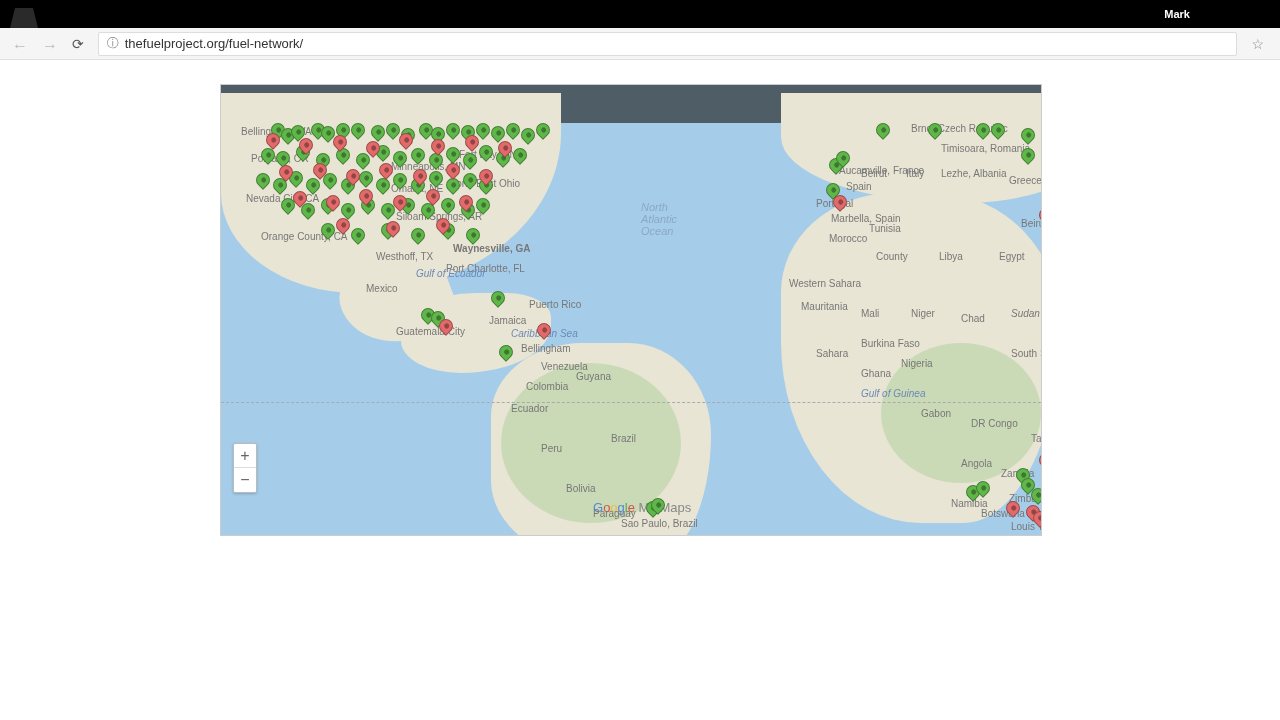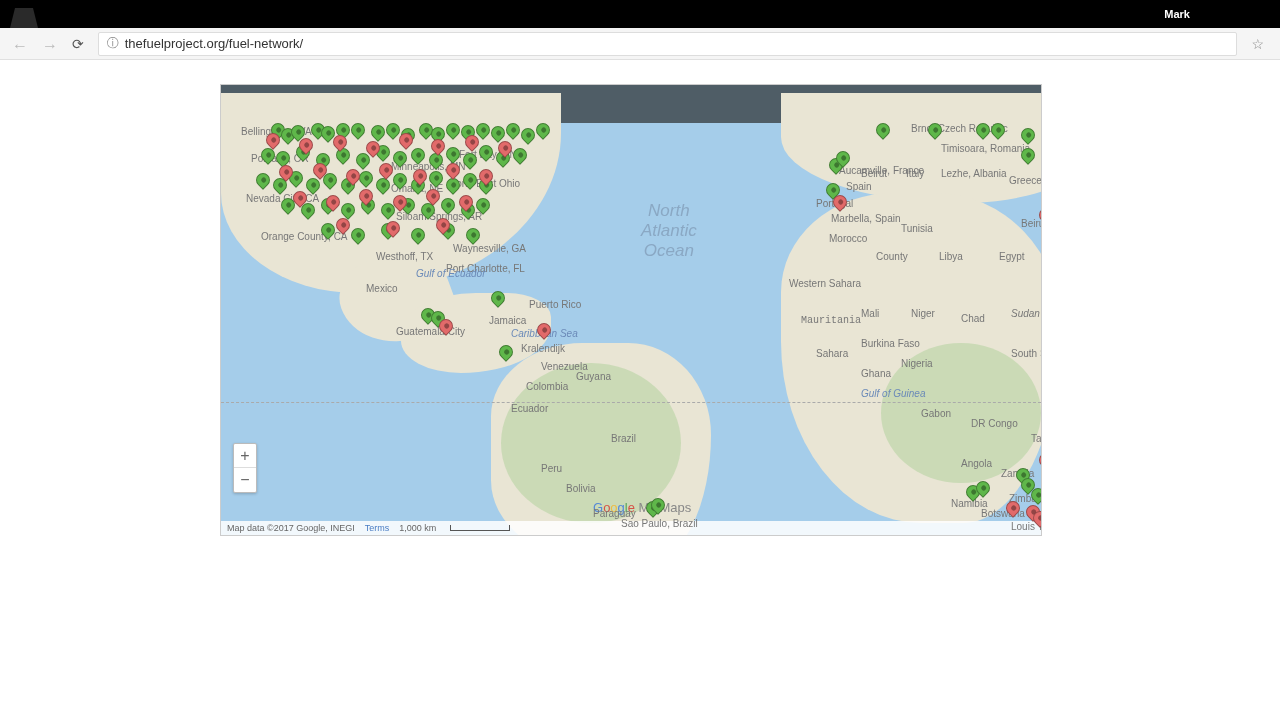--- a/index.html
+++ b/index.html
@@ -34,21 +34,21 @@
   .land.na { left: 0; top: -30px; width: 340px; height: 200px; border-radius: 0 0 60% 40% / 0 0 80% 50%; }
   .land.mex { left: 120px; top: 130px; width: 110px; height: 90px; border-radius: 40% 50% 30% 60%; transform: rotate(-20deg); }
   .land.ca { left: 180px; top: 170px; width: 150px; height: 80px; border-radius: 50% 30% 60% 40%; }
   .land.sa { left: 270px; top: 220px; width: 220px; height: 220px; border-radius: 50% 45% 35% 60% / 40% 50% 70% 45%; }
   .land.eu { left: 560px; top: -30px; width: 300px; height: 110px; border-radius: 0 0 40% 60%; }
   .land.af { left: 560px; top: 70px; width: 280px; height: 330px; border-radius: 40% 45% 35% 50% / 30% 40% 60% 55%; }
   .forest { position: absolute; background: #bdd6a9; border-radius: 50%; opacity: 0.7; }
   
   .map-lbl { position: absolute; font-size: 10px; color: #777; white-space: nowrap; }
   .map-lbl.blue { color: #6b8ab8; font-style: italic; }
-  .ocean-lbl { position: absolute; font-size: 17px; color: #8aa8c4; font-style: italic; text-align: center; }
+  .ocean-lbl { position: absolute; font-size: 11px; color: #8aa8c4; font-style: italic; }
   
   .pin { position: absolute; width: 14px; height: 14px; border-radius: 50% 50% 50% 0; transform: rotate(-45deg); border: 1px solid rgba(0,0,0,0.3); }
   .pin::after { content: ""; position: absolute; width: 5px; height: 5px; background: rgba(0,0,0,0.35); border-radius: 50%; top: 4px; left: 4px; }
   .pin.g { background: #5fb74a; }
   .pin.r { background: #e26a6a; }
   
   .equator { position: absolute; top: 279px; left: 0; right: 0; border-top: 1px dashed #aaa; }
   
   .zoom-ctrl { position: absolute; left: 12px; bottom: 42px; width: 24px; background: #fff; border: 1px solid #bbb; border-radius: 2px; box-shadow: 0 1px 3px rgba(0,0,0,0.2); }
   .zoom-btn { height: 24px; display: flex; align-items: center; justify-content: center; font-size: 16px; color: #666; cursor: pointer; }
@@ -114,72 +114,66 @@
         <div class="land af"></div>
       <div class="forest" style="left:280px;top:240px;width:180px;height:160px"></div>
       <div class="forest" style="left:660px;top:220px;width:160px;height:140px"></div>
       <div class="equator"></div>
       <div class="ocean-lbl" style="left:420px;top:78px">North<br>Atlantic<br>Ocean</div>
       <div class="gm-logo"><span class="g1">G</span><span class="g2">o</span><span class="g3">o</span><span class="g4">g</span><span class="g5">l</span><span class="g6">e</span> <span style="color:#888">My Maps</span></div>
       <div class="zoom-ctrl">
         <div class="zoom-btn">+</div>
         <div class="zoom-btn">−</div>
       </div>
-      <div class="map-footer">
-        <span>Map data ©2017 Google, INEGI</span>
-        <span class="terms">Terms</span>
-        <span>1,000 km</span>
-        <span class="scale-bar"></span>
-      </div>
     <div class="map-lbl" style="left: 20px; top: 3px;">Bellingham, WA</div>
         <div class="map-lbl" style="left: 30px; top: 30px;">Portland, OR</div>
         <div class="map-lbl" style="left: 170px; top: 38px;">Minneapolis, MN</div>
         <div class="map-lbl" style="left: 238px; top: 26px;">Fort Bay, ON</div>
         <div class="map-lbl" style="left: 25px; top: 70px;">Nevada City, CA</div>
         <div class="map-lbl" style="left: 170px; top: 60px;">Omaha, NE</div>
         <div class="map-lbl" style="left: 228px; top: 55px;">North East Ohio</div>
         <div class="map-lbl" style="left: 175px; top: 88px;">Siloam Springs, AR</div>
         <div class="map-lbl" style="left: 40px; top: 108px;">Orange County, CA</div>
         <div class="map-lbl" style="left: 155px; top: 128px;">Westhoff, TX</div>
-        <div class="map-lbl" style="left: 232px; top: 120px;">Waynesville, GA</div>
+        <div class="map-lbl" style="left: 232px; top: 120px; font-weight: bold;">Waynesville, GA</div>
         <div class="map-lbl" style="left: 225px; top: 140px;">Port Charlotte, FL</div>
         <div class="map-lbl" style="left: 145px; top: 160px;">Mexico</div>
         <div class="map-lbl blue" style="left: 195px; top: 145px;">Gulf of Ecuador</div>
         <div class="map-lbl" style="left: 175px; top: 203px;">Guatemala City</div>
         <div class="map-lbl" style="left: 268px; top: 192px;">Jamaica</div>
         <div class="map-lbl" style="left: 308px; top: 176px;">Puerto Rico</div>
         <div class="map-lbl blue" style="left: 290px; top: 205px;">Caribbean Sea</div>
-        <div class="map-lbl" style="left: 300px; top: 220px;">Kralendijk</div>
+        <div class="map-lbl" style="left: 300px; top: 220px;">Bellingham</div>
         <div class="map-lbl" style="left: 320px; top: 238px;">Venezuela</div>
         <div class="map-lbl" style="left: 305px; top: 258px;">Colombia</div>
         <div class="map-lbl" style="left: 355px; top: 248px;">Guyana</div>
         <div class="map-lbl" style="left: 290px; top: 280px;">Ecuador</div>
-        <div class="map-lbl" style="left: 320px; top: 340px;">Peru</div>
+        <div class="map-lbl" style="left: 320px; top: 320px;">Peru</div>
         <div class="map-lbl" style="left: 390px; top: 310px;">Brazil</div>
         <div class="map-lbl" style="left: 345px; top: 360px;">Bolivia</div>
         <div class="map-lbl" style="left: 372px; top: 385px;">Paraguay</div>
         <div class="map-lbl" style="left: 400px; top: 395px;">Sao Paulo, Brazil</div>
         <div class="map-lbl" style="left: 690px; top: 0px;">Brno, Czech Republic</div>
         <div class="map-lbl" style="left: 720px; top: 20px;">Timisoara, Romania</div>
         <div class="map-lbl" style="left: 640px; top: 45px;">Beirut</div>
         <div class="map-lbl" style="left: 685px; top: 45px;">Italy</div>
         <div class="map-lbl" style="left: 618px; top: 42px;">Aucamville, France</div>
         <div class="map-lbl" style="left: 625px; top: 58px;">Spain</div>
         <div class="map-lbl" style="left: 740px; top: 52px; margin-left: 48px;">Greece</div>
         <div class="map-lbl" style="left: 720px; top: 45px;">Lezhe, Albania</div>
         <div class="map-lbl" style="left: 595px; top: 75px;">Portugal</div>
         <div class="map-lbl" style="left: 610px; top: 90px;">Marbella, Spain</div>
-        <div class="map-lbl" style="left: 680px; top: 100px;">Tunisia</div>
+        <div class="map-lbl" style="left: 648px; top: 100px;">Tunisia</div>
         <div class="map-lbl" style="left: 608px; top: 110px;">Morocco</div>
         <div class="map-lbl" style="left: 655px; top: 128px;">County</div>
         <div class="map-lbl" style="left: 718px; top: 128px;">Libya</div>
         <div class="map-lbl" style="left: 778px; top: 128px;">Egypt</div>
         <div class="map-lbl" style="left: 800px; top: 95px;">Beirut, L</div>
         <div class="map-lbl" style="left: 568px; top: 155px;">Western Sahara</div>
-        <div class="map-lbl" style="left: 580px; top: 192px; font-family: Liberation Mono, monospace;">Mauritania</div>
+        <div class="map-lbl" style="left: 580px; top: 178px;">Mauritania</div>
         <div class="map-lbl" style="left: 640px; top: 185px;">Mali</div>
         <div class="map-lbl" style="left: 690px; top: 185px;">Niger</div>
         <div class="map-lbl" style="left: 740px; top: 190px;">Chad</div>
         <div class="map-lbl" style="left: 790px; top: 185px; font-style: italic;">Sudan</div>
         <div class="map-lbl" style="left: 640px; top: 215px;">Burkina Faso</div>
         <div class="map-lbl" style="left: 595px; top: 225px;">Sahara</div>
         <div class="map-lbl" style="left: 680px; top: 235px;">Nigeria</div>
         <div class="map-lbl" style="left: 640px; top: 245px;">Ghana</div>
         <div class="map-lbl" style="left: 790px; top: 225px;">South Sudan</div>
         <div class="map-lbl blue" style="left: 640px; top: 265px;">Gulf of Guinea</div>

